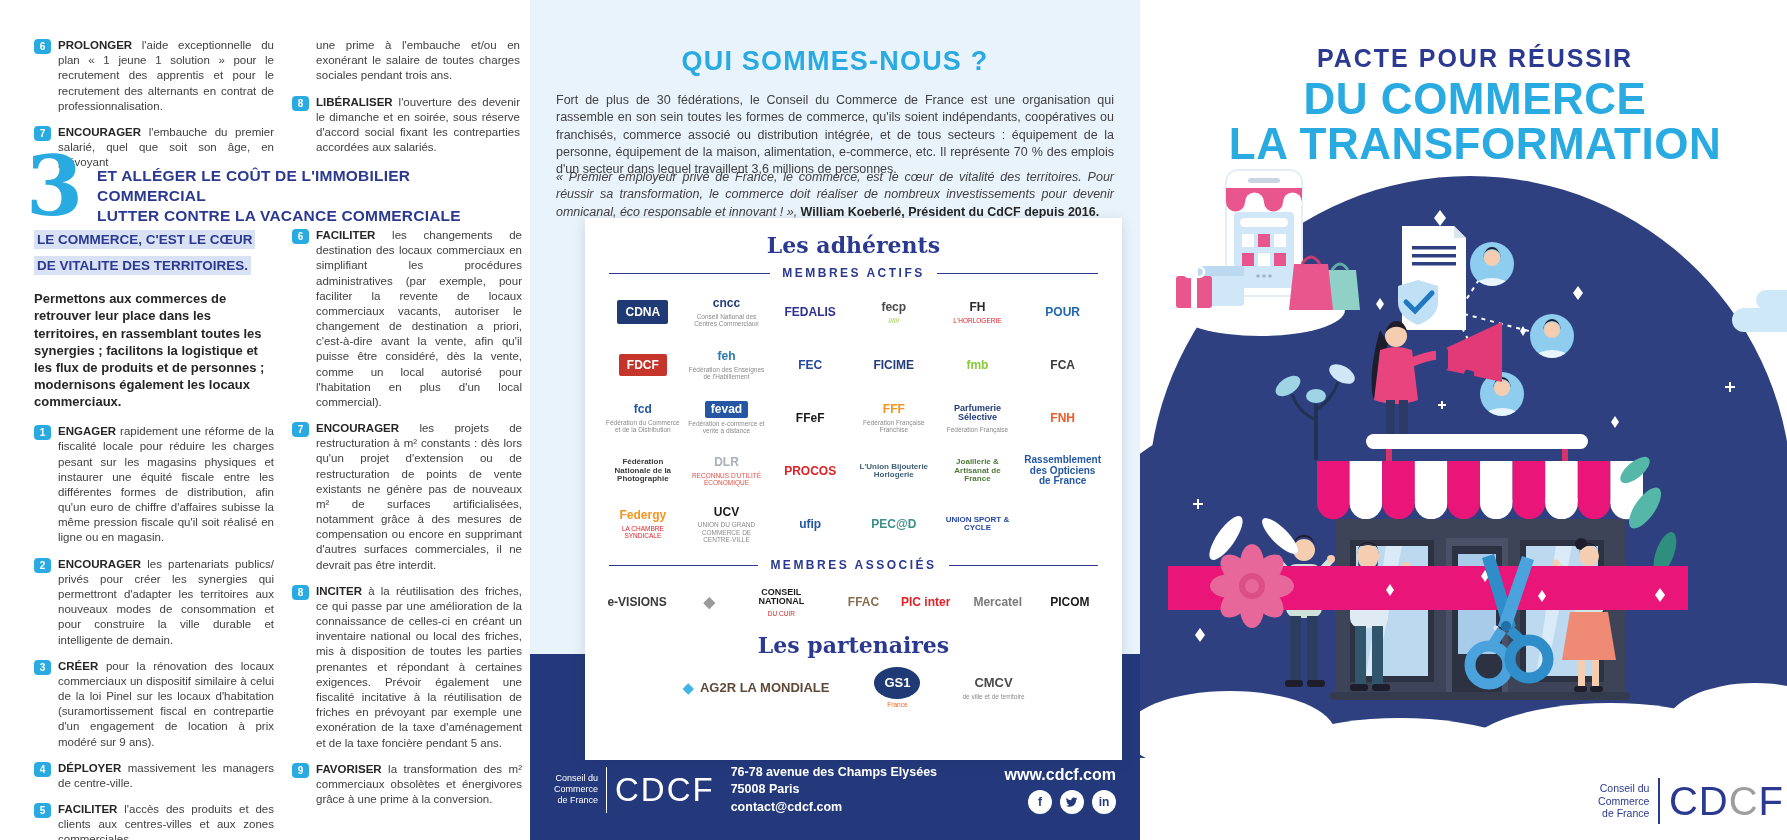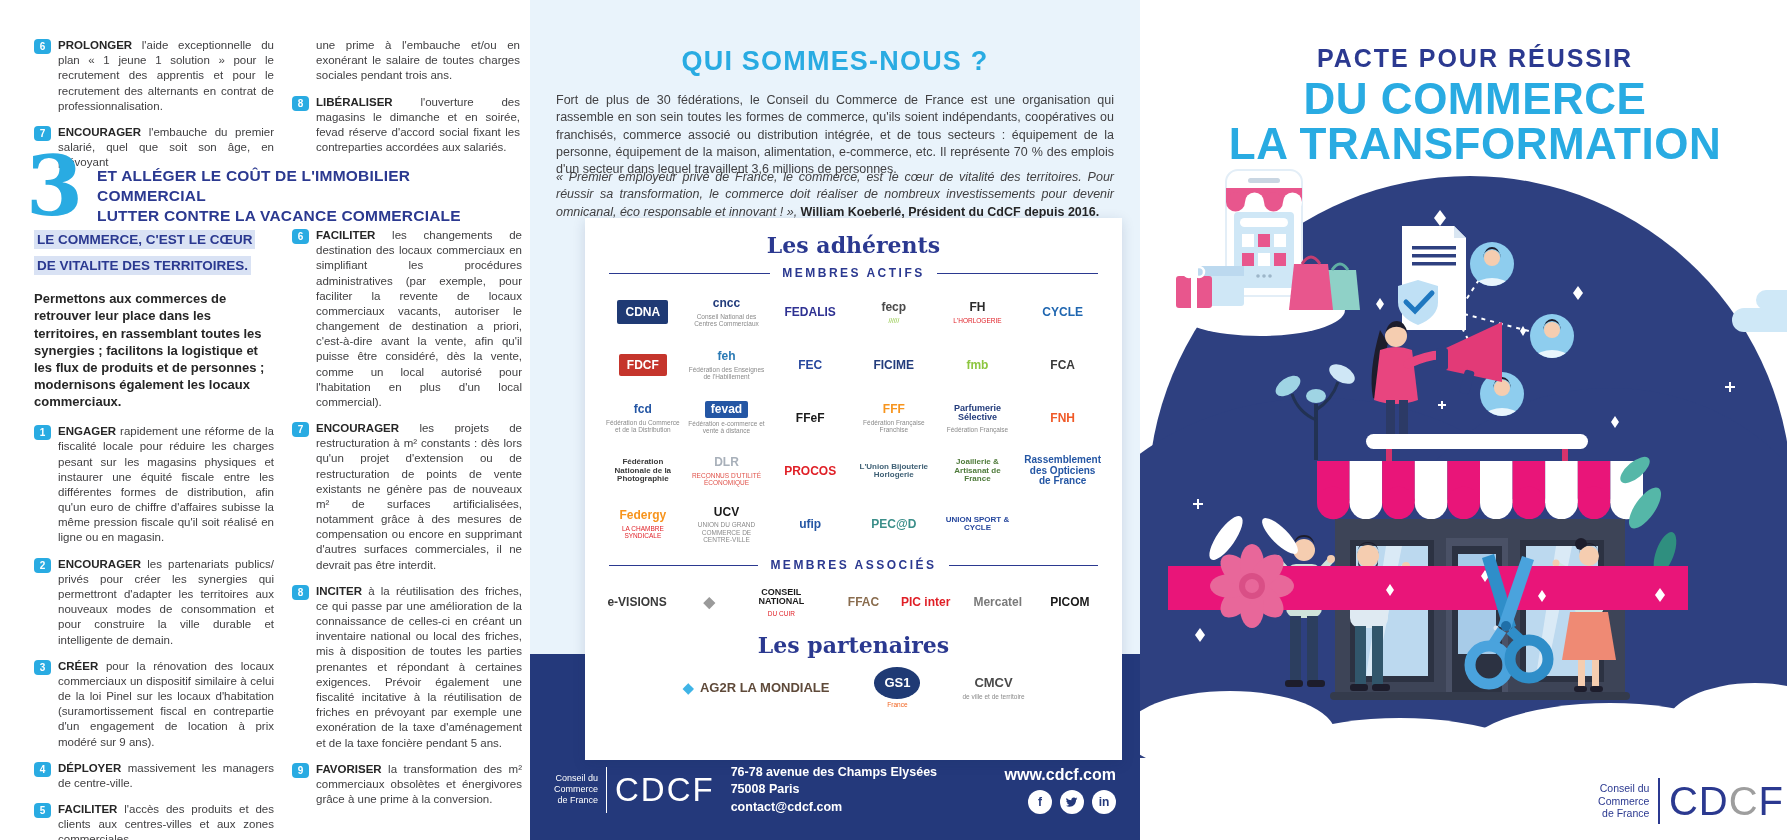--- a/index.html
+++ b/index.html
@@ -101,21 +101,21 @@
   </div>
 </div>
     <div class="abs lp-top-right">
   <div class="item">
     <span class="badge"></span>
     <p class="item-text"><b class="kw"></b><span>une prime à l'embauche et/ou en exonérant le salaire de toutes charges sociales pendant trois ans.</span></p>
   </div>
 
   <div class="item">
     <span class="badge">8</span>
-    <p class="item-text"><b class="kw">LIBÉRALISER</b><span>l'ouverture des magasins le dimanche et en soirée, fevad réserve d'accord social fixant les contreparties accordées aux salariés.</span></p>
+    <p class="item-text"><b class="kw">LIBÉRALISER</b><span>l'ouverture des devenir le dimanche et en soirée, sous réserve d'accord social fixant les contreparties accordées aux salariés.</span></p>
   </div>
 </div>
 
     <div class="abs sec-header">
       <div class="sec-num">3</div>
       <div class="sec-title">
         <div>ET ALLÉGER LE COÛT DE L'IMMOBILIER COMMERCIAL</div>
         <div>LUTTER CONTRE LA VACANCE COMMERCIALE</div>
       </div>
     </div>
@@ -226,21 +226,21 @@
     <span class="logo-line">
 
       <span class="logo-text" style="color: rgb(43, 43, 43);">FH</span>
     </span>
     <span class="logo-sub" style="color: rgb(224, 31, 38);">L'HORLOGERIE</span>
   </div>
 
   <div class="logo-cell">
     <span class="logo-line">
 
-      <span class="logo-text" style="color: rgb(31, 102, 176);">CYCLE</span>
+      <span class="logo-text" style="color: rgb(31, 102, 176);">POUR</span>
     </span>
 
   </div>
 
   <div class="logo-cell">
     <span class="logo-line">
 
       <span class="logo-text" style="color: rgb(255, 255, 255); background: rgb(197, 53, 44); padding: 5px 8px;">FDCF</span>
     </span>
 

